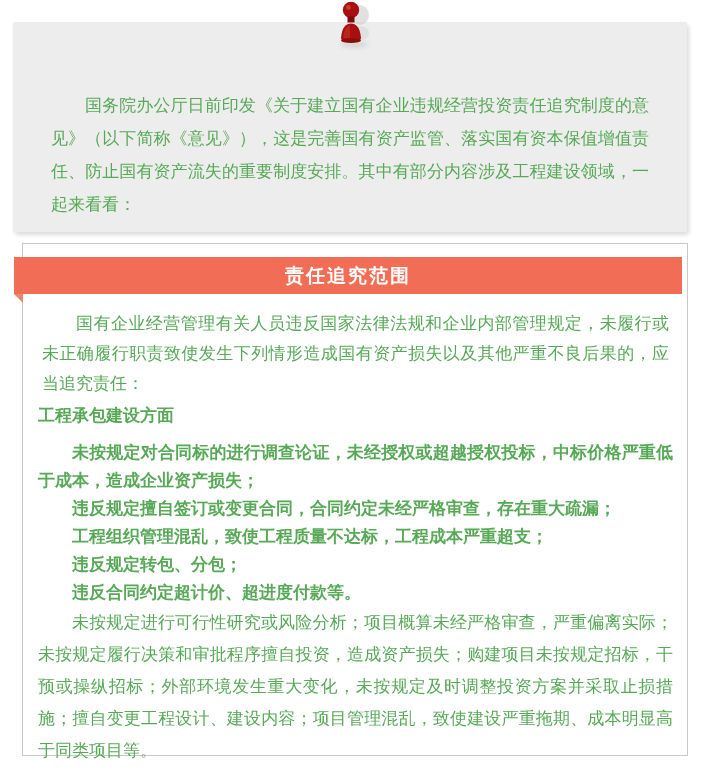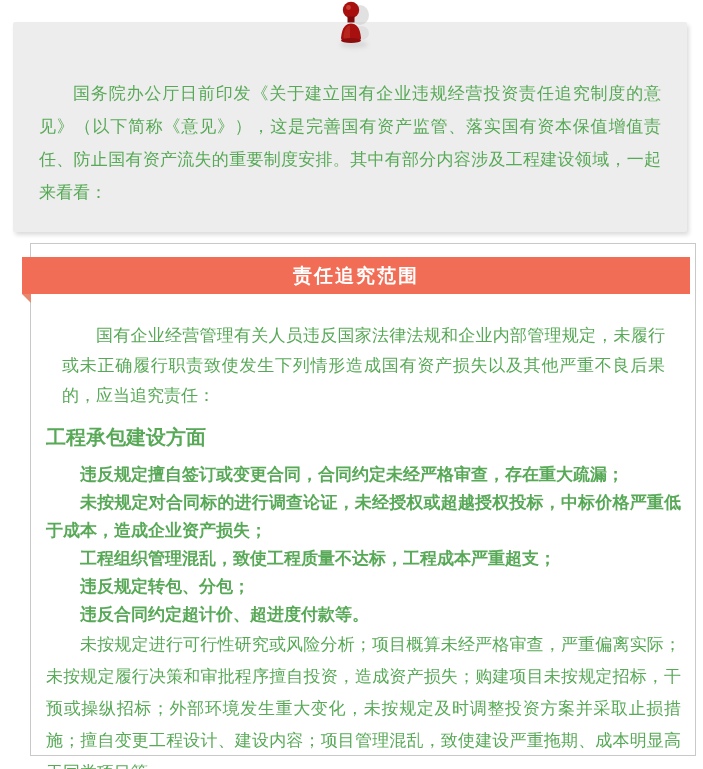--- a/index.html
+++ b/index.html
@@ -19,29 +19,29 @@
   
   .intro-box{
     position:absolute;left:13px;top:22px;width:674px;height:210px;
     background:#ededed;border-radius:2px;
     box-shadow:2px 3px 4px rgba(0,0,0,.14);
     box-sizing:border-box;
     padding:55px 26px 0 26px;
     z-index:1;
   }
   .intro-box p{
-    margin:0;
+    margin:12px;
     color:#57a957;
     font-size:17px;line-height:33px;
     text-indent:2em;
     text-align:justify;
   }
   
   .content-box{
-    position:absolute;left:30px;top:243px;width:666px;height:513px;
+    position:absolute;left:22px;top:243px;width:666px;height:513px;
     background:#ffffff;
     border:1px solid #c9c9c9;
     box-sizing:border-box;
   }
   
   .ribbon{
     position:absolute;left:-9px;top:13px;width:668px;height:37px;
     background:#f26d55;
     color:#ffffff;
     font-size:19px;font-weight:bold;
@@ -53,25 +53,25 @@
     position:absolute;left:-9px;top:50px;
     width:0;height:0;
     border-top:9px solid #e8886f;
     border-left:9px solid transparent;
     z-index:2;
   }
   .box-body{
     padding:60px 14px 0 15px;
   }
   .p-green{
-    margin:16px;color:#57a957;font-size:17px;line-height:30px;
+    margin:4px;color:#57a957;font-size:17px;line-height:30px;
     text-indent:2em;text-align:justify;
   }
   h3.sec-heading{
-    color:#57a957;font-size:20px;line-height:22px;margin:6px 0 12px 0;
+    color:#57a957;font-size:17px;line-height:22px;margin:6px 0 12px 0;
     font-weight:bold;
   }
   h3.sec-heading.second{margin:10px 0 10px 0;}
   .p-item{
     margin:0;color:#57a957;font-size:17px;font-weight:bold;
     line-height:28px;text-indent:2em;text-align:justify;
   }
   .p-final{
     margin:0;color:#57a957;font-size:17px;line-height:32px;
     text-indent:2em;text-align:justify;
@@ -101,21 +101,21 @@
 <div class="content-box">
   <div class="ribbon">
     <span>责任追究范围</span>
   </div>
   <div class="ribbon-fold"></div>
 
   <div class="box-body">
     <p class="p-green">国有企业经营管理有关人员违反国家法律法规和企业内部管理规定，未履行或未正确履行职责致使发生下列情形造成国有资产损失以及其他严重不良后果的，应当追究责任：</p>
 
     <h3 class="sec-heading">工程承包建设方面</h3>
+    <p class="p-item">未按规定对合同标的进行调查论证，未经授权或超越授权投标，中标价格严重低于成本，造成企业资产损失；</p>
     <p class="p-item">违反规定擅自签订或变更合同，合同约定未经严格审查，存在重大疏漏；</p>
-    <p class="p-item">未按规定对合同标的进行调查论证，未经授权或超越授权投标，中标价格严重低于成本，造成企业资产损失；</p>
     <p class="p-item">工程组织管理混乱，致使工程质量不达标，工程成本严重超支；</p>
     <p class="p-item">违反规定转包、分包；</p>
     <p class="p-item">违反合同约定超计价、超进度付款等。</p>
 
     <p class="p-final">未按规定进行可行性研究或风险分析；项目概算未经严格审查，严重偏离实际；未按规定履行决策和审批程序擅自投资，造成资产损失；购建项目未按规定招标，干预或操纵招标；外部环境发生重大变化，未按规定及时调整投资方案并采取止损措施；擅自变更工程设计、建设内容；项目管理混乱，致使建设严重拖期、成本明显高于同类项目等。</p>
   </div>
 </div>
 
 </body></html>

